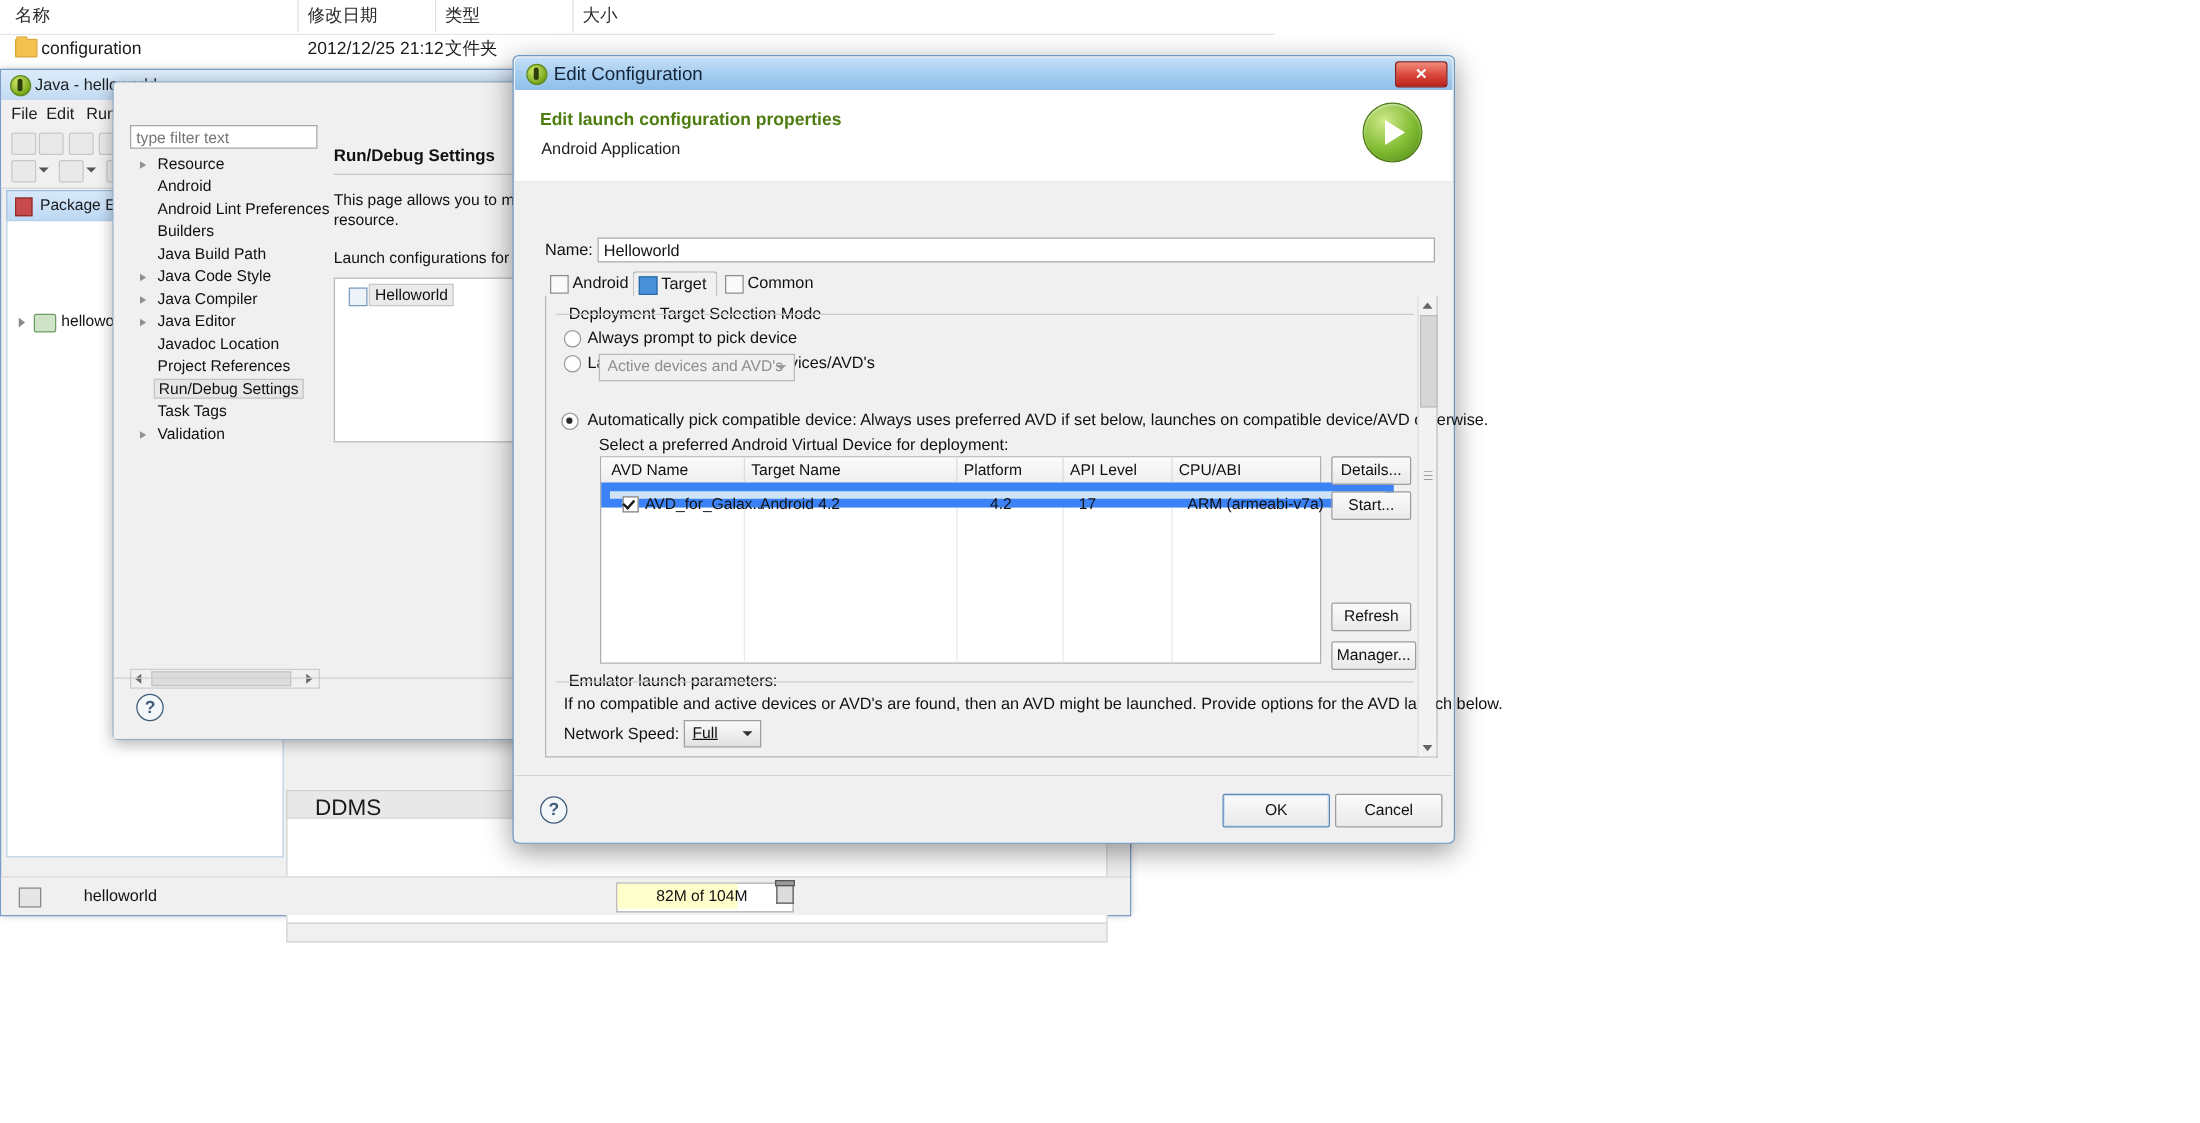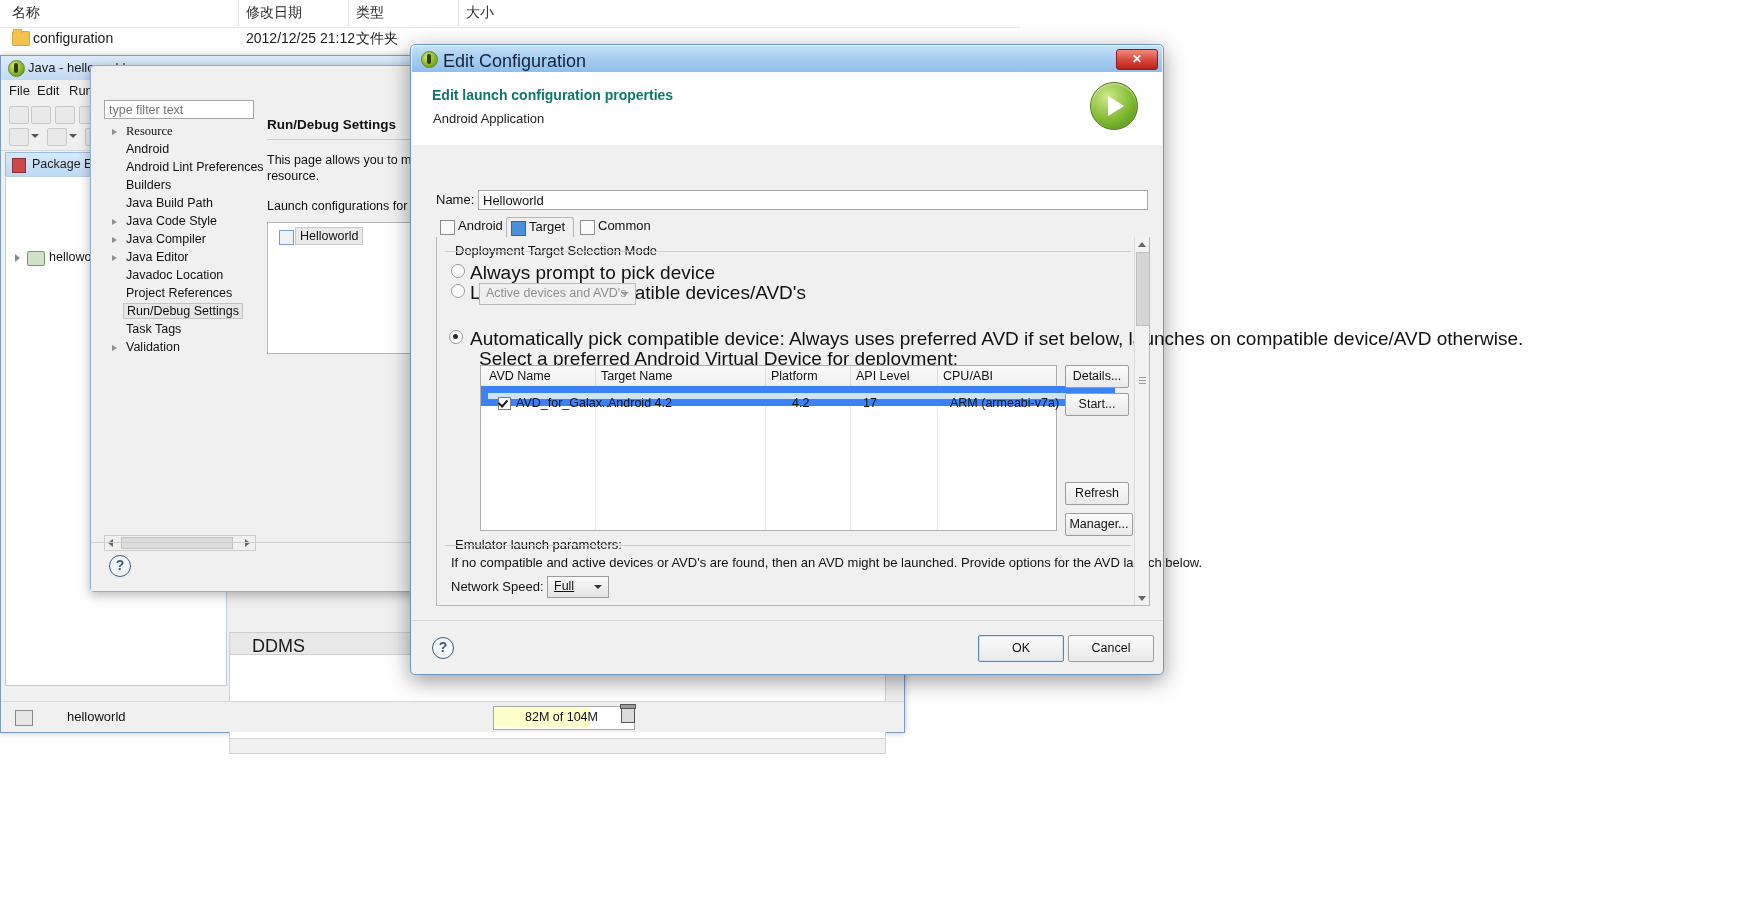--- a/index.html
+++ b/index.html
@@ -90,27 +90,27 @@
   .lc-ico{position:absolute;width:13px;height:13px;background:#eef3f9;border:1px solid #7f9cc0;}
   #props-sep{position:absolute;left:0;top:452px;width:340px;height:1px;background:#d0d0d0;}
   .helpq{position:absolute;width:20px;height:20px;border:1.5px solid #3f5b78;border-radius:50%;
     color:#3f5b78;font-size:14px;text-align:center;line-height:19px;font-weight:bold;background:#f4f7fa;}
 
   
   #edit{left:410px;top:44px;width:752px;height:629px;background:#f0f0f0;
     border:1px solid #6d9ac6;border-radius:5px;box-shadow:0 6px 22px rgba(0,0,0,.4);}
   #edit-title{position:absolute;left:1px;top:1px;width:750px;height:26px;
     background:linear-gradient(to bottom,#c4e0f7,#a6cdf0 50%,#8fc0ea);border-radius:4px 4px 0 0;}
-  #edit-title .t{position:absolute;left:31px;top:5px;font-size:18px;color:#13243a;}
+  #edit-title .t{position:absolute;left:31px;top:5px;font-size:15px;color:#13243a;}
   #edit-close{position:absolute;right:4px;top:3px;width:40px;height:19px;border-radius:3px;
     background:linear-gradient(to bottom,#f08b7b,#d8453a 55%,#b9231c);border:1px solid #8e1a15;
     color:#fff;font-size:12px;text-align:center;line-height:18px;font-weight:bold;}
   #edit-head{position:absolute;left:1px;top:27px;width:750px;height:73px;background:#fff;
     border-bottom:1px solid #cfcfcf;}
-  #eh-title{position:absolute;left:20px;top:15px;font-size:14px;font-weight:bold;color:#0f766e;}
+  #eh-title{position:absolute;left:20px;top:15px;font-size:14px;font-weight:bold;color:#4d7c0f;}
   #eh-sub{position:absolute;left:21px;top:39px;font-size:13px;color:#222;}
   #run-badge{position:absolute;right:24px;top:10px;width:46px;height:46px;border-radius:50%;
     background:radial-gradient(circle at 36% 30%,#cfe98a,#7fba31 55%,#4d8517);
     border:1px solid #4d7a16;box-shadow:inset 0 1px 2px rgba(255,255,255,.6);}
   #run-badge:after{content:"";position:absolute;left:17px;top:13px;width:0;height:0;
     border-top:10px solid transparent;border-bottom:10px solid transparent;border-left:16px solid #fff;}
   #edit-main{position:absolute;left:1px;top:100px;width:750px;height:475px;background:#f0f0f0;}
   #name-row{position:absolute;left:24px;top:45px;width:712px;height:20px;}
   #name-lbl{position:absolute;left:0;top:2px;font-size:13px;color:#111;}
   #name-input{position:absolute;left:42px;top:0;width:670px;height:20px;background:#fff;
@@ -126,21 +126,21 @@
     border:1px solid #b6b6b6;border-top:none;}
   #panel-scroll{position:absolute;right:0;top:0;width:14px;height:368px;background:#f2f2f2;border-left:1px solid #dcdcdc;}
   .sc-btn{position:absolute;left:0;width:14px;height:14px;background:#f2f2f2;}
   .sc-up{position:absolute;left:3px;width:0;height:0;border-left:4px solid transparent;border-right:4px solid transparent;border-bottom:5px solid #666;}
   .sc-dn{position:absolute;left:3px;width:0;height:0;border-left:4px solid transparent;border-right:4px solid transparent;border-top:5px solid #666;}
   .sc-thumb{position:absolute;left:1px;width:12px;background:#d6d6d6;border:1px solid #bdbdbd;}
   #grp-lbl{position:absolute;left:14px;top:6px;font-size:13px;color:#111;background:#f0f0f0;padding:0 4px;}
   #grp-line{position:absolute;left:8px;top:14px;width:686px;height:1px;background:#ccc;}
   .radio{position:absolute;width:12px;height:12px;border-radius:50%;background:#fdfdfd;border:1px solid #9a9a9a;}
   .radio.on:after{content:"";position:absolute;left:2.5px;top:2.5px;width:5px;height:5px;border-radius:50%;background:#2b2b2b;}
-  .rlbl{position:absolute;font-size:19px;color:#111;white-space:nowrap;}
+  .rlbl{position:absolute;font-size:13px;color:#111;white-space:nowrap;}
   #combo{position:absolute;left:42px;top:46px;width:155px;height:20px;background:#f0f0f0;
     border:1px solid #b9b9b9;}
   #combo .v{position:absolute;left:6px;top:2px;font-size:12.5px;color:#8e8e8e;}
   #combo .a{position:absolute;right:6px;top:8px;width:0;height:0;
     border-left:4px solid transparent;border-right:4px solid transparent;border-top:4px solid #9a9a9a;}
   #tbl{position:absolute;left:43px;top:128px;width:575px;height:164px;background:#fff;border:1px solid #aeaeae;}
   #tbl-head{position:absolute;left:0;top:0;width:575px;height:20px;
     background:linear-gradient(to bottom,#fbfbfb,#efefef);border-bottom:1px solid #d2d2d2;}
   .th{position:absolute;top:3px;font-size:12.5px;color:#111;white-space:nowrap;}
   .thsep{position:absolute;top:0;width:1px;height:20px;background:#dcdcdc;}
@@ -227,21 +227,21 @@
     </div>
     <div class="trash"></div>
   </div>
 </div>
 
 <div class="abs" id="props">
   <div id="props-body">
     <input id="filter" placeholder="type filter text" style="">
     <div id="tree">
       <div class="tarr" style="top:3px;"></div>
-      <div class="tnode" style="top:-2px;font-family:Liberation Serif, serif;">Resource</div>
+      <div class="tnode" style="top:-2px;">Resource</div>
       <div class="tnode" style="top:16px;">Android</div>
       <div class="tnode" style="top:34px;">Android Lint Preferences</div>
       <div class="tnode" style="top:52px;">Builders</div>
       <div class="tnode" style="top:70px;">Java Build Path</div>
       <div class="tarr" style="top:93px;"></div>
       <div class="tnode" style="top:88px;">Java Code Style</div>
       <div class="tarr" style="top:111px;"></div>
       <div class="tnode" style="top:106px;">Java Compiler</div>
       <div class="tarr" style="top:129px;"></div>
       <div class="tnode" style="top:124px;">Java Editor</div>

